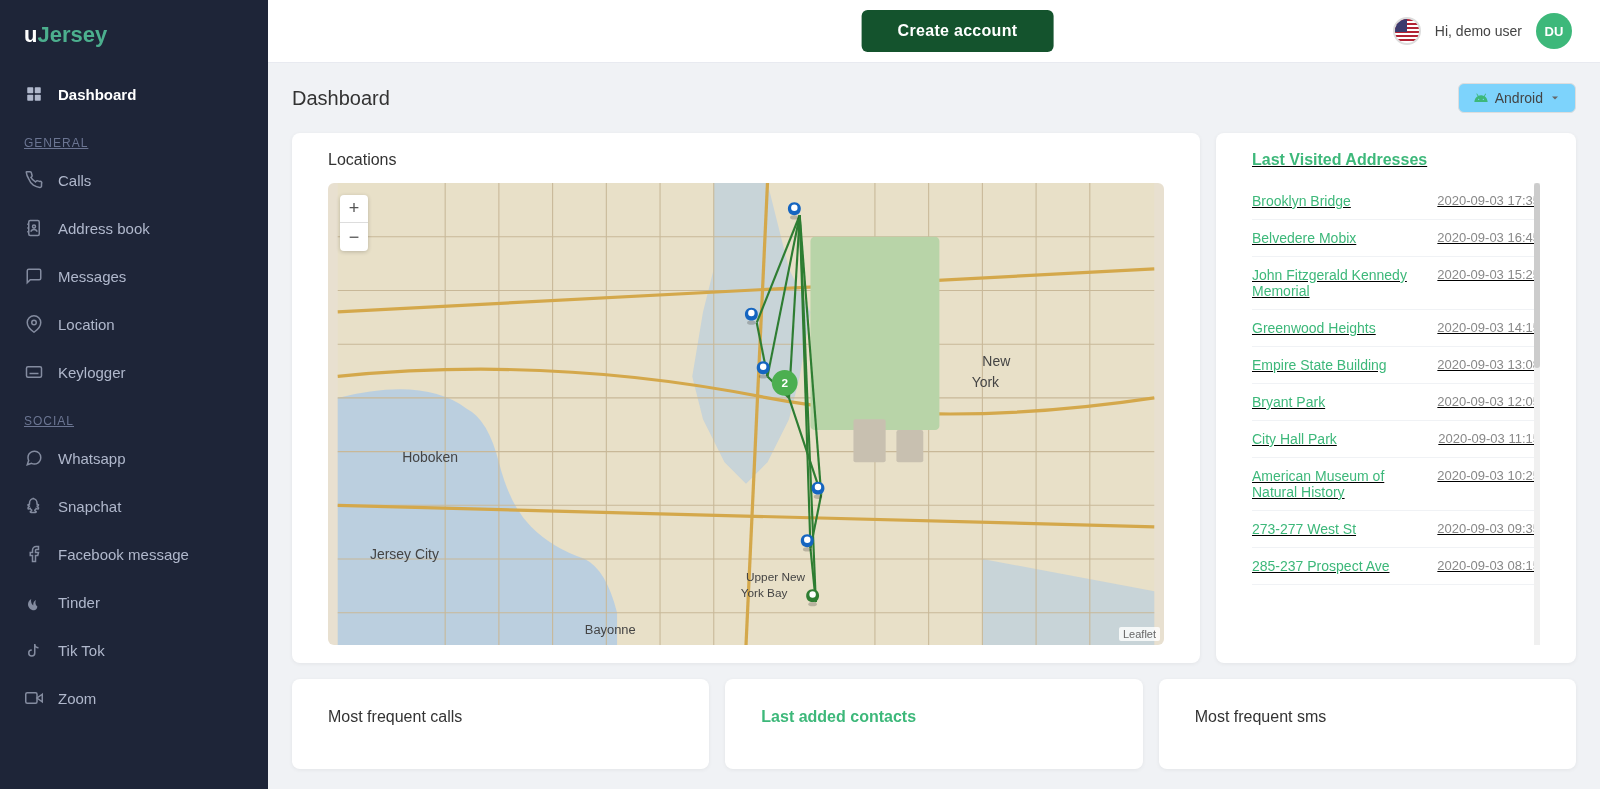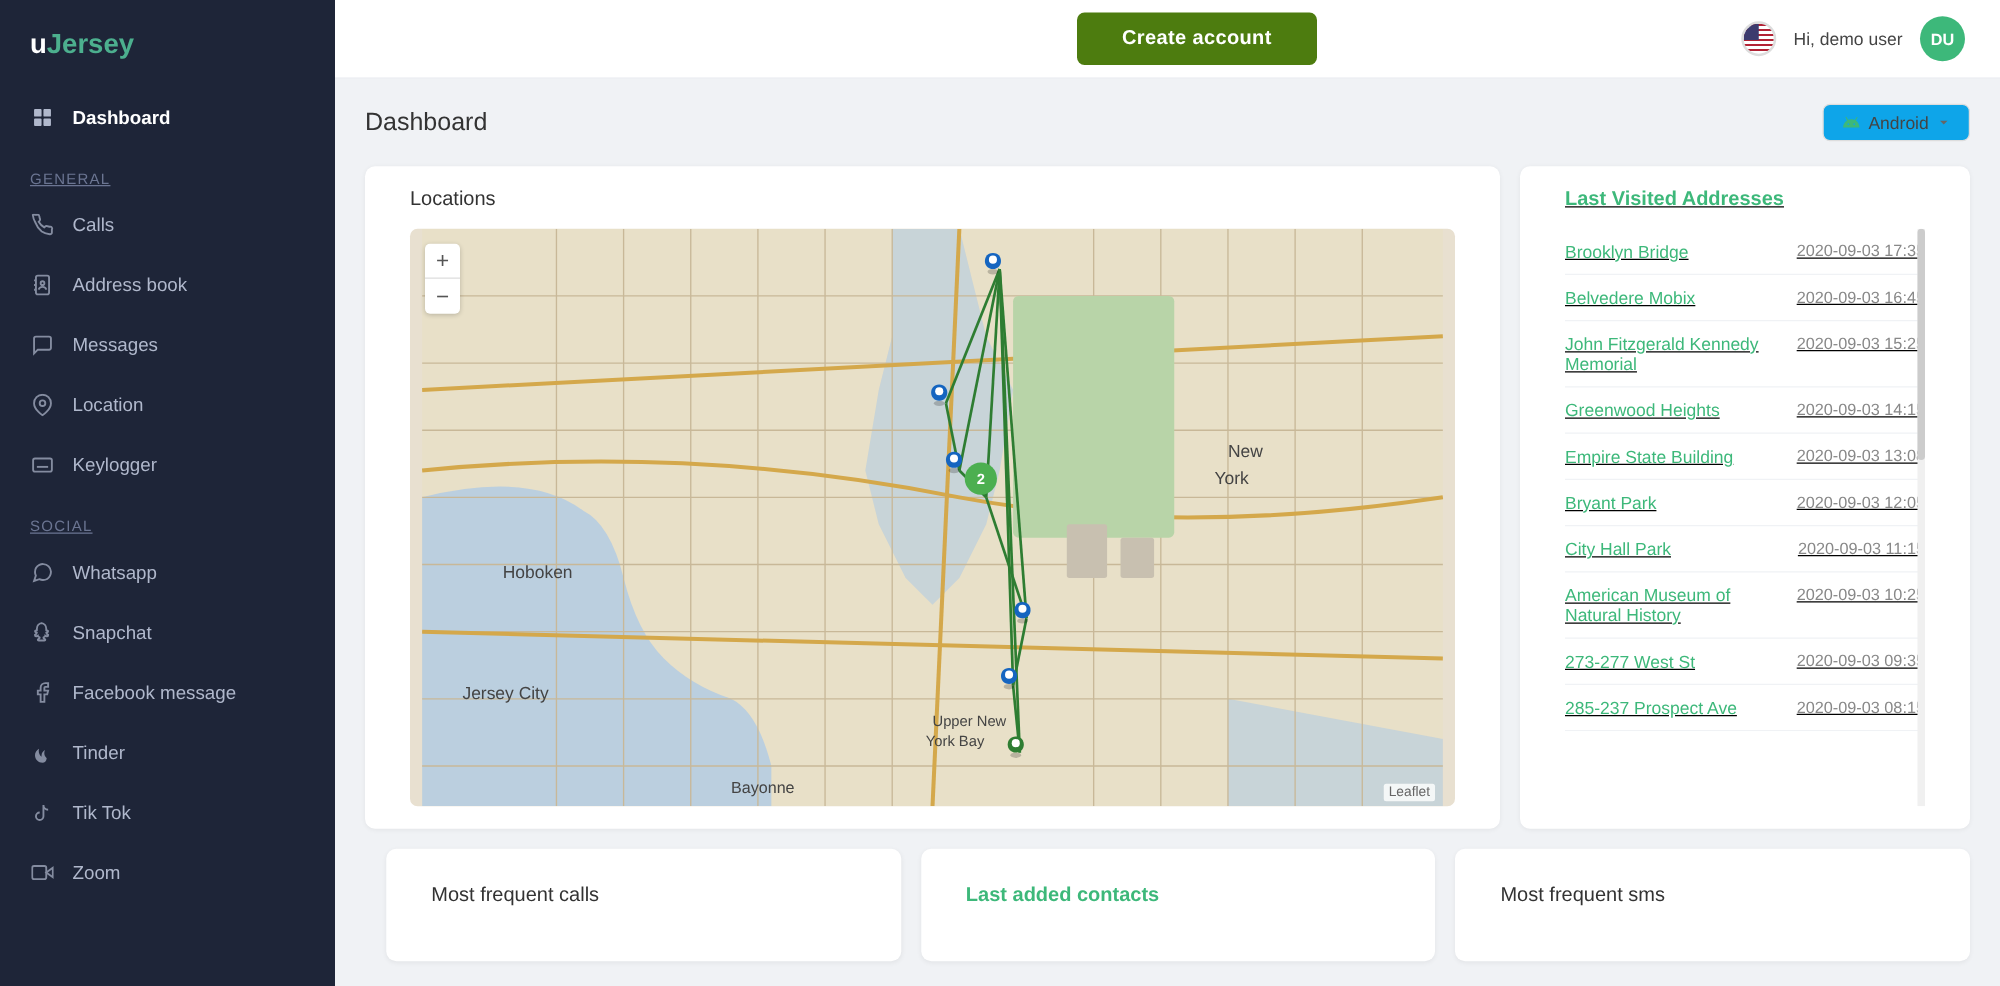--- a/index.html
+++ b/index.html
@@ -63,21 +63,21 @@
       padding: 0 28px;
       border-bottom: 1px solid #e8eaf0;
       position: relative;
     }
     .topbar-center {
       position: absolute;
       left: 50%;
       transform: translateX(-50%);
     }
     .create-account-btn {
-      background: #4d7c0f;
+      background: #14532d;
       color: #fff;
       border: none;
       border-radius: 6px;
       padding: 12px 36px;
       font-size: 16px;
       font-weight: 600;
       cursor: pointer;
       letter-spacing: 0.3px;
       margin-left: 47px;
     }
@@ -138,21 +138,21 @@
     .page-title { font-size: 20px; color: #333; font-weight: 400; }
     .android-selector {
       display: flex;
       align-items: center;
       gap: 6px;
       border: 1px solid #ddd;
       border-radius: 6px;
       padding: 6px 14px;
       font-size: 14px;
       color: #444;
-      background: #0ea5e9;
+      background: #7dd3fc;
       cursor: pointer;
     }
 
     
     .card-row {
       display: flex;
       gap: 16px;
       flex: 1;
       min-height: 0;
     }
@@ -204,21 +204,21 @@
     .map-zoom-btn {
       width: 28px; height: 28px;
       display: flex; align-items: center; justify-content: center;
       font-size: 18px; color: #555; cursor: pointer;
       border: none; background: transparent;
       border-bottom: 1px solid #ddd;
     }
     .map-zoom-btn:last-child { border-bottom: none; }
     .leaflet-attr {
       position: absolute;
-      bottom: 4px; right: 16px;
+      bottom: 4px; right: 4px;
       font-size: 11px;
       color: #666;
       background: rgba(255,255,255,0.8);
       padding: 1px 4px;
       border-radius: 2px;
       margin-left: 44px;
     }
 
     
     .addresses-card {
@@ -241,21 +241,20 @@
       border-bottom: 1px solid #f0f2f5;
     }
     .address-name { font-size: 14px; color: #3db87a; max-width: 180px; }
     .address-time { font-size: 13px; color: #888; white-space: nowrap; }
 
     
     .bottom-row {
       display: flex;
       gap: 16px;
       height: 90px;
-      margin-left: 17px;
     }
     .bottom-card {
       flex: 1;
       display: flex;
       flex-direction: column;
       justify-content: center;
     }
 
     
     ::-webkit-scrollbar { width: 6px; }

